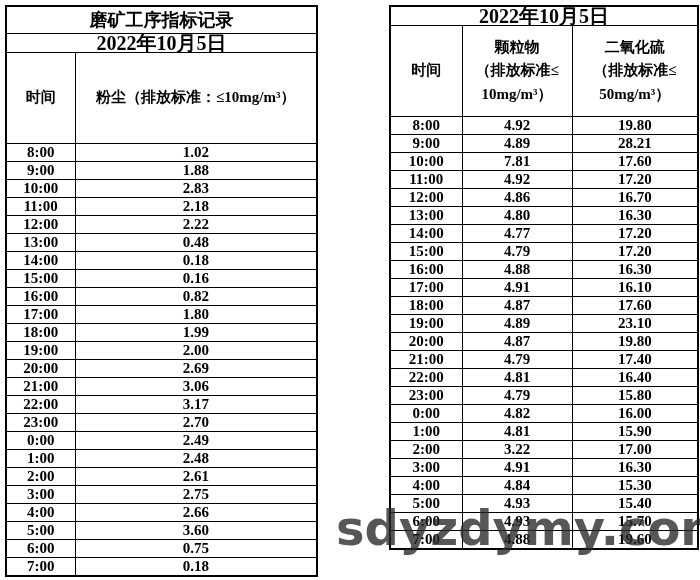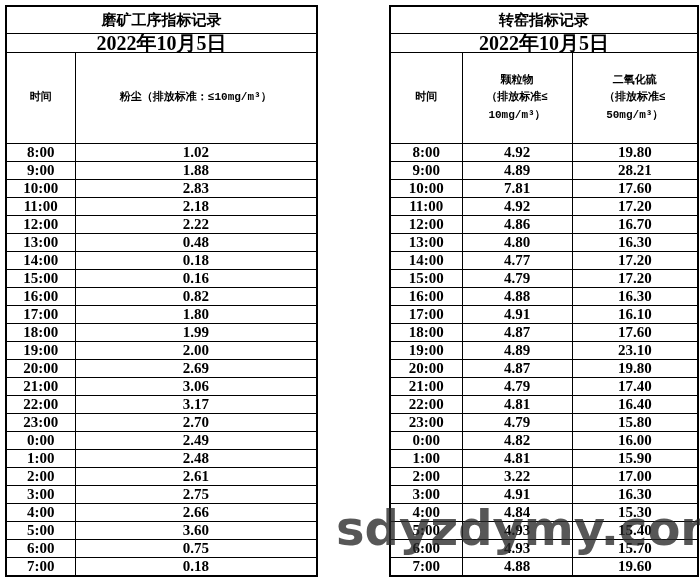--- a/index.html
+++ b/index.html
@@ -31,35 +31,34 @@
     border: 1px solid #000;
     text-align: center;
     vertical-align: middle;
     padding: 0;
     font-weight: bold;
     color: #000;
     overflow: hidden;
   }
   th.title {
     height: 26px;
-    font-size: 15px;
+    font-size: 18px;
     line-height: 26px;
   }
   th.date {
     height: 18px;
     font-size: 20px;
     line-height: 18px;
   }
   th.colhead {
     height: 90px;
-    font-size: 11px;
+    font-size: 15px;
     line-height: 1.55;
     white-space: pre-line;
     font-weight: bold;
-    font-family: Liberation Mono, monospace;
   }
   td {
     height: 17px;
     font-size: 15px;
     line-height: 17px;
   }
   .watermark {
     position: absolute;
     left: 336px;
     top: 502px;
@@ -200,23 +199,20 @@
 
   <section class="table-card right">
     <table>
       <colgroup>
         <col style="width:72px">
         <col style="width:110px">
         <col style="width:126px">
       </colgroup>
       <thead>
         <tr>
-          <th colspan="3" class="title">转窑指标记录</th>
-        </tr>
-        <tr>
           <th colspan="3" class="date">2022年10月5日</th>
         </tr>
         <tr>
           <th class="colhead">时间</th>
           <th class="colhead">颗粒物
 （排放标准≤
 10mg/m³）</th>
           <th class="colhead">二氧化硫
 （排放标准≤
 50mg/m³）</th>

